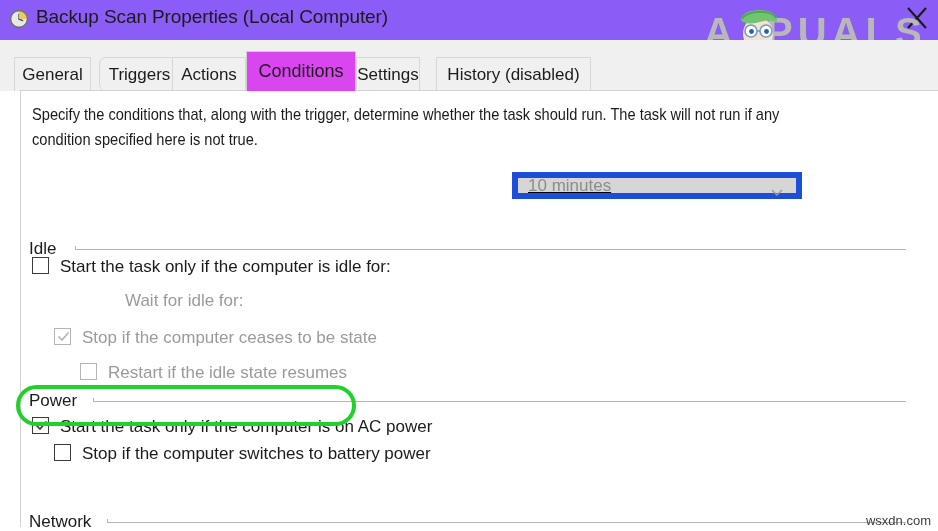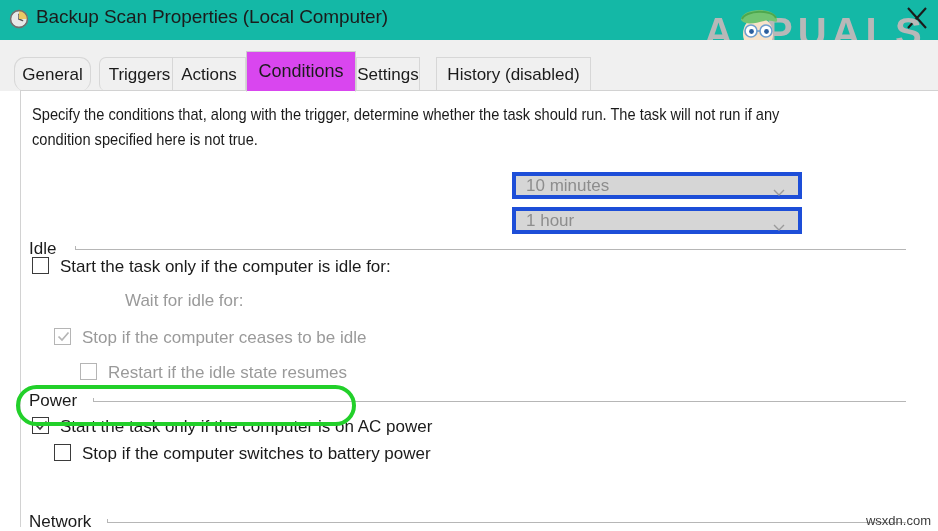--- a/index.html
+++ b/index.html
@@ -16,21 +16,21 @@
     height: 531px;
     overflow: hidden;
     background: #ffffff;
   }
 
   
   .titlebar {
     position: absolute;
     left: 0; top: 0;
     width: 938px; height: 40px;
-    background: #14b8a6;
+    background: #8b5cf6;
   }
   .title-icon {
     position: absolute;
     left: 9px; top: 9px;
     width: 20px; height: 20px;
   }
   .title-text {
     position: absolute;
     left: 36px; top: 6px;
     font-size: 19px;
@@ -159,25 +159,26 @@
     position: absolute;
     font-size: 17px;
     color: #9a9a9a;
     white-space: nowrap;
   }
 
   
   .combo {
     position: absolute;
     background: #d6d6d6;
-    border: 4px solid #1d4ed8;
+    border: 6px solid #1d4ed8;
     box-sizing: border-box;
     display: flex;
     align-items: center;
     cursor: default;
+    text-decoration: underline;
   }
   .combo .ctext {
     margin-left: 10px;
     font-size: 17px;
     color: #8d8d8d;
     white-space: nowrap;
   }
   .combo .carat {
     position: absolute;
     right: 13px; top: 50%;
@@ -250,21 +251,21 @@
         <circle cx="15.5" cy="27.5" r="2.4" fill="#2c5f9e"></circle>
         <circle cx="30.5" cy="27.5" r="2.4" fill="#2c5f9e"></circle>
         <path d="M21 27 L24 27" stroke="#6f9fd0" stroke-width="1.6"></path>
         <path d="M14 38 Q22 45 31 37" fill="#ffffff" stroke="#c9a27a" stroke-width="1.4"></path>
         <path d="M10 45 C14 52, 30 52, 34 45 L36 54 L8 54 Z" fill="#9ed19e"></path>
       </g>
     </svg>
   </div>
 
   <div class="tabstrip">
-    <div class="tab" style="left:14px;  width:77px;border-radius:11px;">General</div>
+    <div class="tab" style="left:14px;  width:77px;">General</div>
     <div class="tab" style="left:99px;  width:81px;border-radius:7px;">Triggers</div>
     <div class="tab" style="left:172px; width:74px;">Actions</div>
     <div class="tab active" style="left:246px; width:110px;">Conditions</div>
     <div class="tab" style="left:356px; width:64px;">Settings</div>
     <div class="tab" style="left:436px; width:155px;">History (disabled)</div>
   </div>
 
   <div class="panel">
 
     <div class="desc">Specify the conditions that, along with the trigger, determine whether the task should run.  The task will not run  if any condition specified here is not true.</div>
@@ -281,36 +282,28 @@
       <span class="ctext">10 minutes</span>
       <span class="carat">
         <svg width="12" height="8" viewBox="0 0 12 8">
             <path d="M1 1 L6 6 L11 1" fill="none" stroke="#9b9b9b" stroke-width="1.4"></path>
           </svg>
       </span>
     </div>
 
     <div class="plainlabel" style="left:104px; top:200px;">Wait for idle for:</div>
 
-    <div class="combo" style="left:491px; top:116px; width:290px; height:27px;">
-      <span class="ctext">1 hour</span>
-      <span class="carat">
-        <svg width="12" height="8" viewBox="0 0 12 8">
-            <path d="M1 1 L6 6 L11 1" fill="none" stroke="#9b9b9b" stroke-width="1.4"></path>
-          </svg>
-      </span>
-    </div>
 
     <div class="cbrow" style="left:33px; top:237px;">
       <span class="cbox dim">
         <svg width="15" height="15" viewBox="0 0 15 15">
           <path d="M2.5 7.5 L6 11 L12.5 3.5" fill="none" stroke="#b5b5b5" stroke-width="1.7"></path>
         </svg>
       </span>
-      <span class="cblabel dim">Stop if the computer ceases to be idle</span>
+      <span class="cblabel dim">Stop if the computer ceases to be state</span>
     </div>
 
     <div class="cbrow" style="left:59px; top:272px;">
       <span class="cbox dim"></span>
       <span class="cblabel dim">Restart if the idle state resumes</span>
     </div>
 
     <div class="group-label" style="left:8px; top:300px;">Power</div>
     <div class="group-rule" style="left:72px; top:310px; width:813px;"></div>
 

